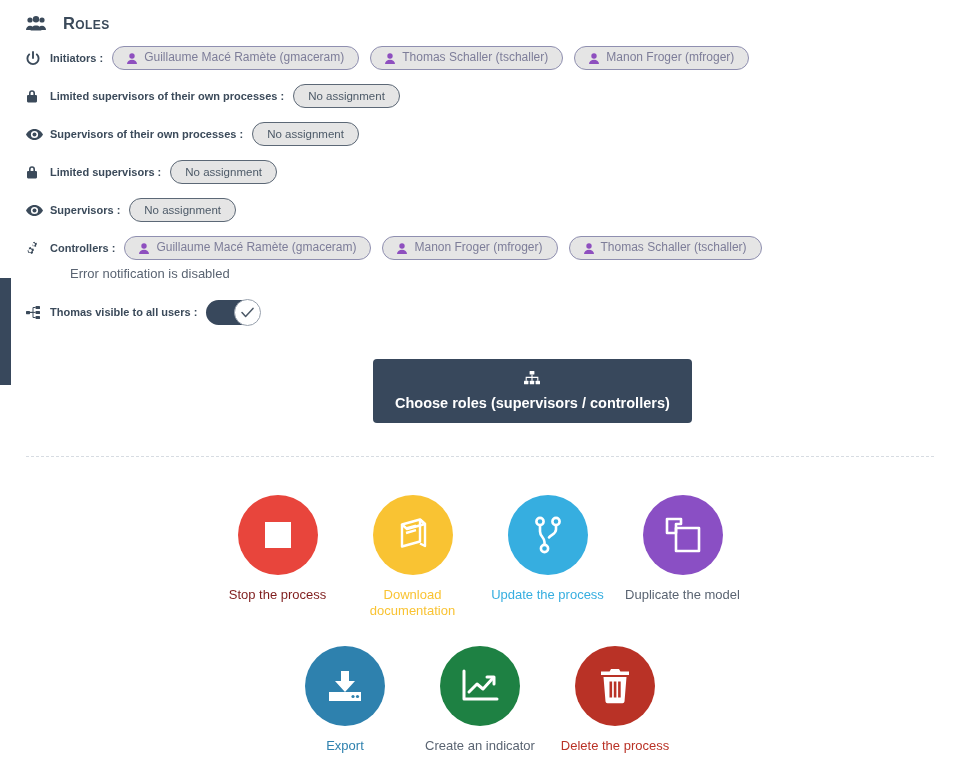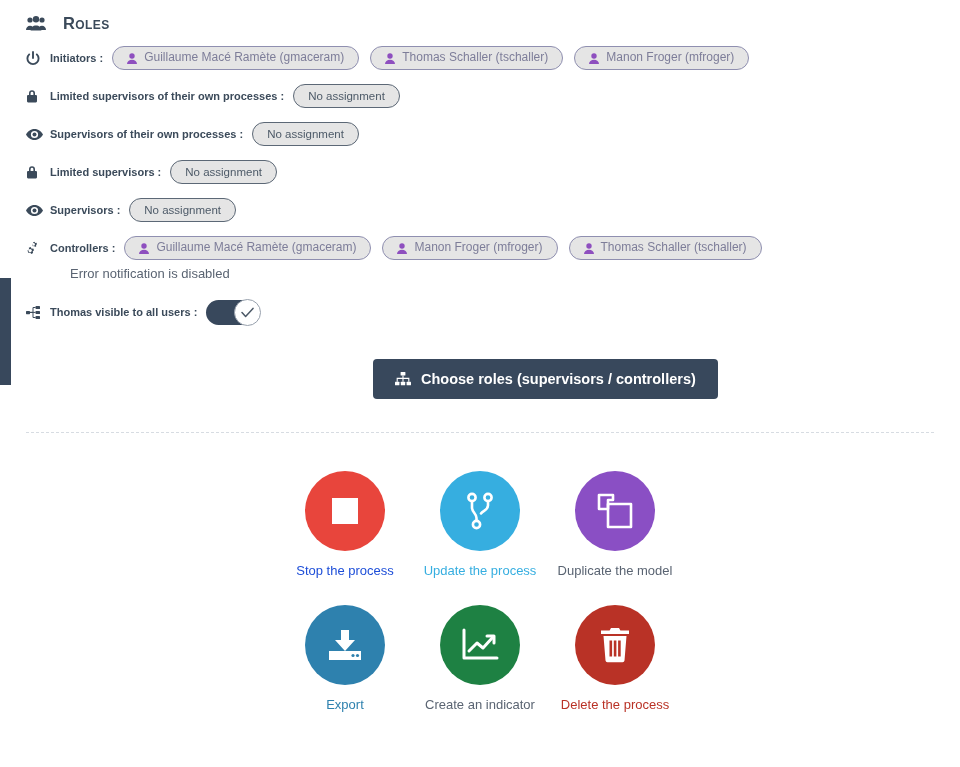--- a/index.html
+++ b/index.html
@@ -105,20 +105,21 @@
     display: inline-flex; align-items: center; gap: 10px;
     background: #38485c;
     color: #ffffff;
     border: none;
     border-radius: 4px;
     padding: 12px 22px;
     font-size: 14.5px;
     font-weight: bold;
     font-family: "Liberation Sans", sans-serif;
     cursor: pointer;
+    flex-direction: column;
   }
 
   .divider {
     margin: 33px 26px 0 26px;
     border-top: 1px dashed #d7dce2;
   }
 
   
   .actions-section { margin-top: 26px; }
   .act-row {
@@ -341,23 +342,36 @@
   <div class="act-row">
 
     <div class="act-item">
       <div class="act-circle" style="background:#e8453c">
         <span>
           <svg width="34" height="34" viewBox="0 0 34 34">
               <rect x="4" y="4" width="26" height="26" fill="#ffffff"></rect>
             </svg>
         </span>
       </div>
-      <div class="act-label" style="color:#1d4ed8">Stop the process</div>
-    </div>
-
+      <div class="act-label" style="color:#7f1d1d">Stop the process</div>
+    </div>
+
+    <div class="act-item">
+      <div class="act-circle" style="background:#f9c333">
+        <span>
+          <svg width="38" height="36" viewBox="0 0 38 36" fill="none" stroke="#ffffff" stroke-width="2.4" stroke-linejoin="round">
+            <path d="M8 7.5 26 2.5l5 4.5-18 5z" fill="#f9c333"></path>
+            <path d="M8 7.5v22l18-5v-22"></path>
+            <path d="M26 2.5l5 4.5v22l-5 -2.5"></path>
+            <path d="M12 11.5l10-2.8M12 16l10-2.8"></path>
+          </svg>
+        </span>
+      </div>
+      <div class="act-label" style="color:#f9c333">Download documentation</div>
+    </div>
 
     <div class="act-item">
       <div class="act-circle" style="background:#36aee0">
         <span>
           <svg width="32" height="38" viewBox="0 0 32 38" fill="none" stroke="#ffffff" stroke-width="2.6" stroke-linecap="round">
             <circle cx="8" cy="5.5" r="3.6"></circle>
             <circle cx="24" cy="5.5" r="3.6"></circle>
             <circle cx="12.5" cy="32.5" r="3.6"></circle>
             <path d="M8 9.5v6c0 5 4.5 6 4.5 10.5v2.5"></path>
             <path d="M24 9.5v4c0 4.5-5 5-7 8"></path>

